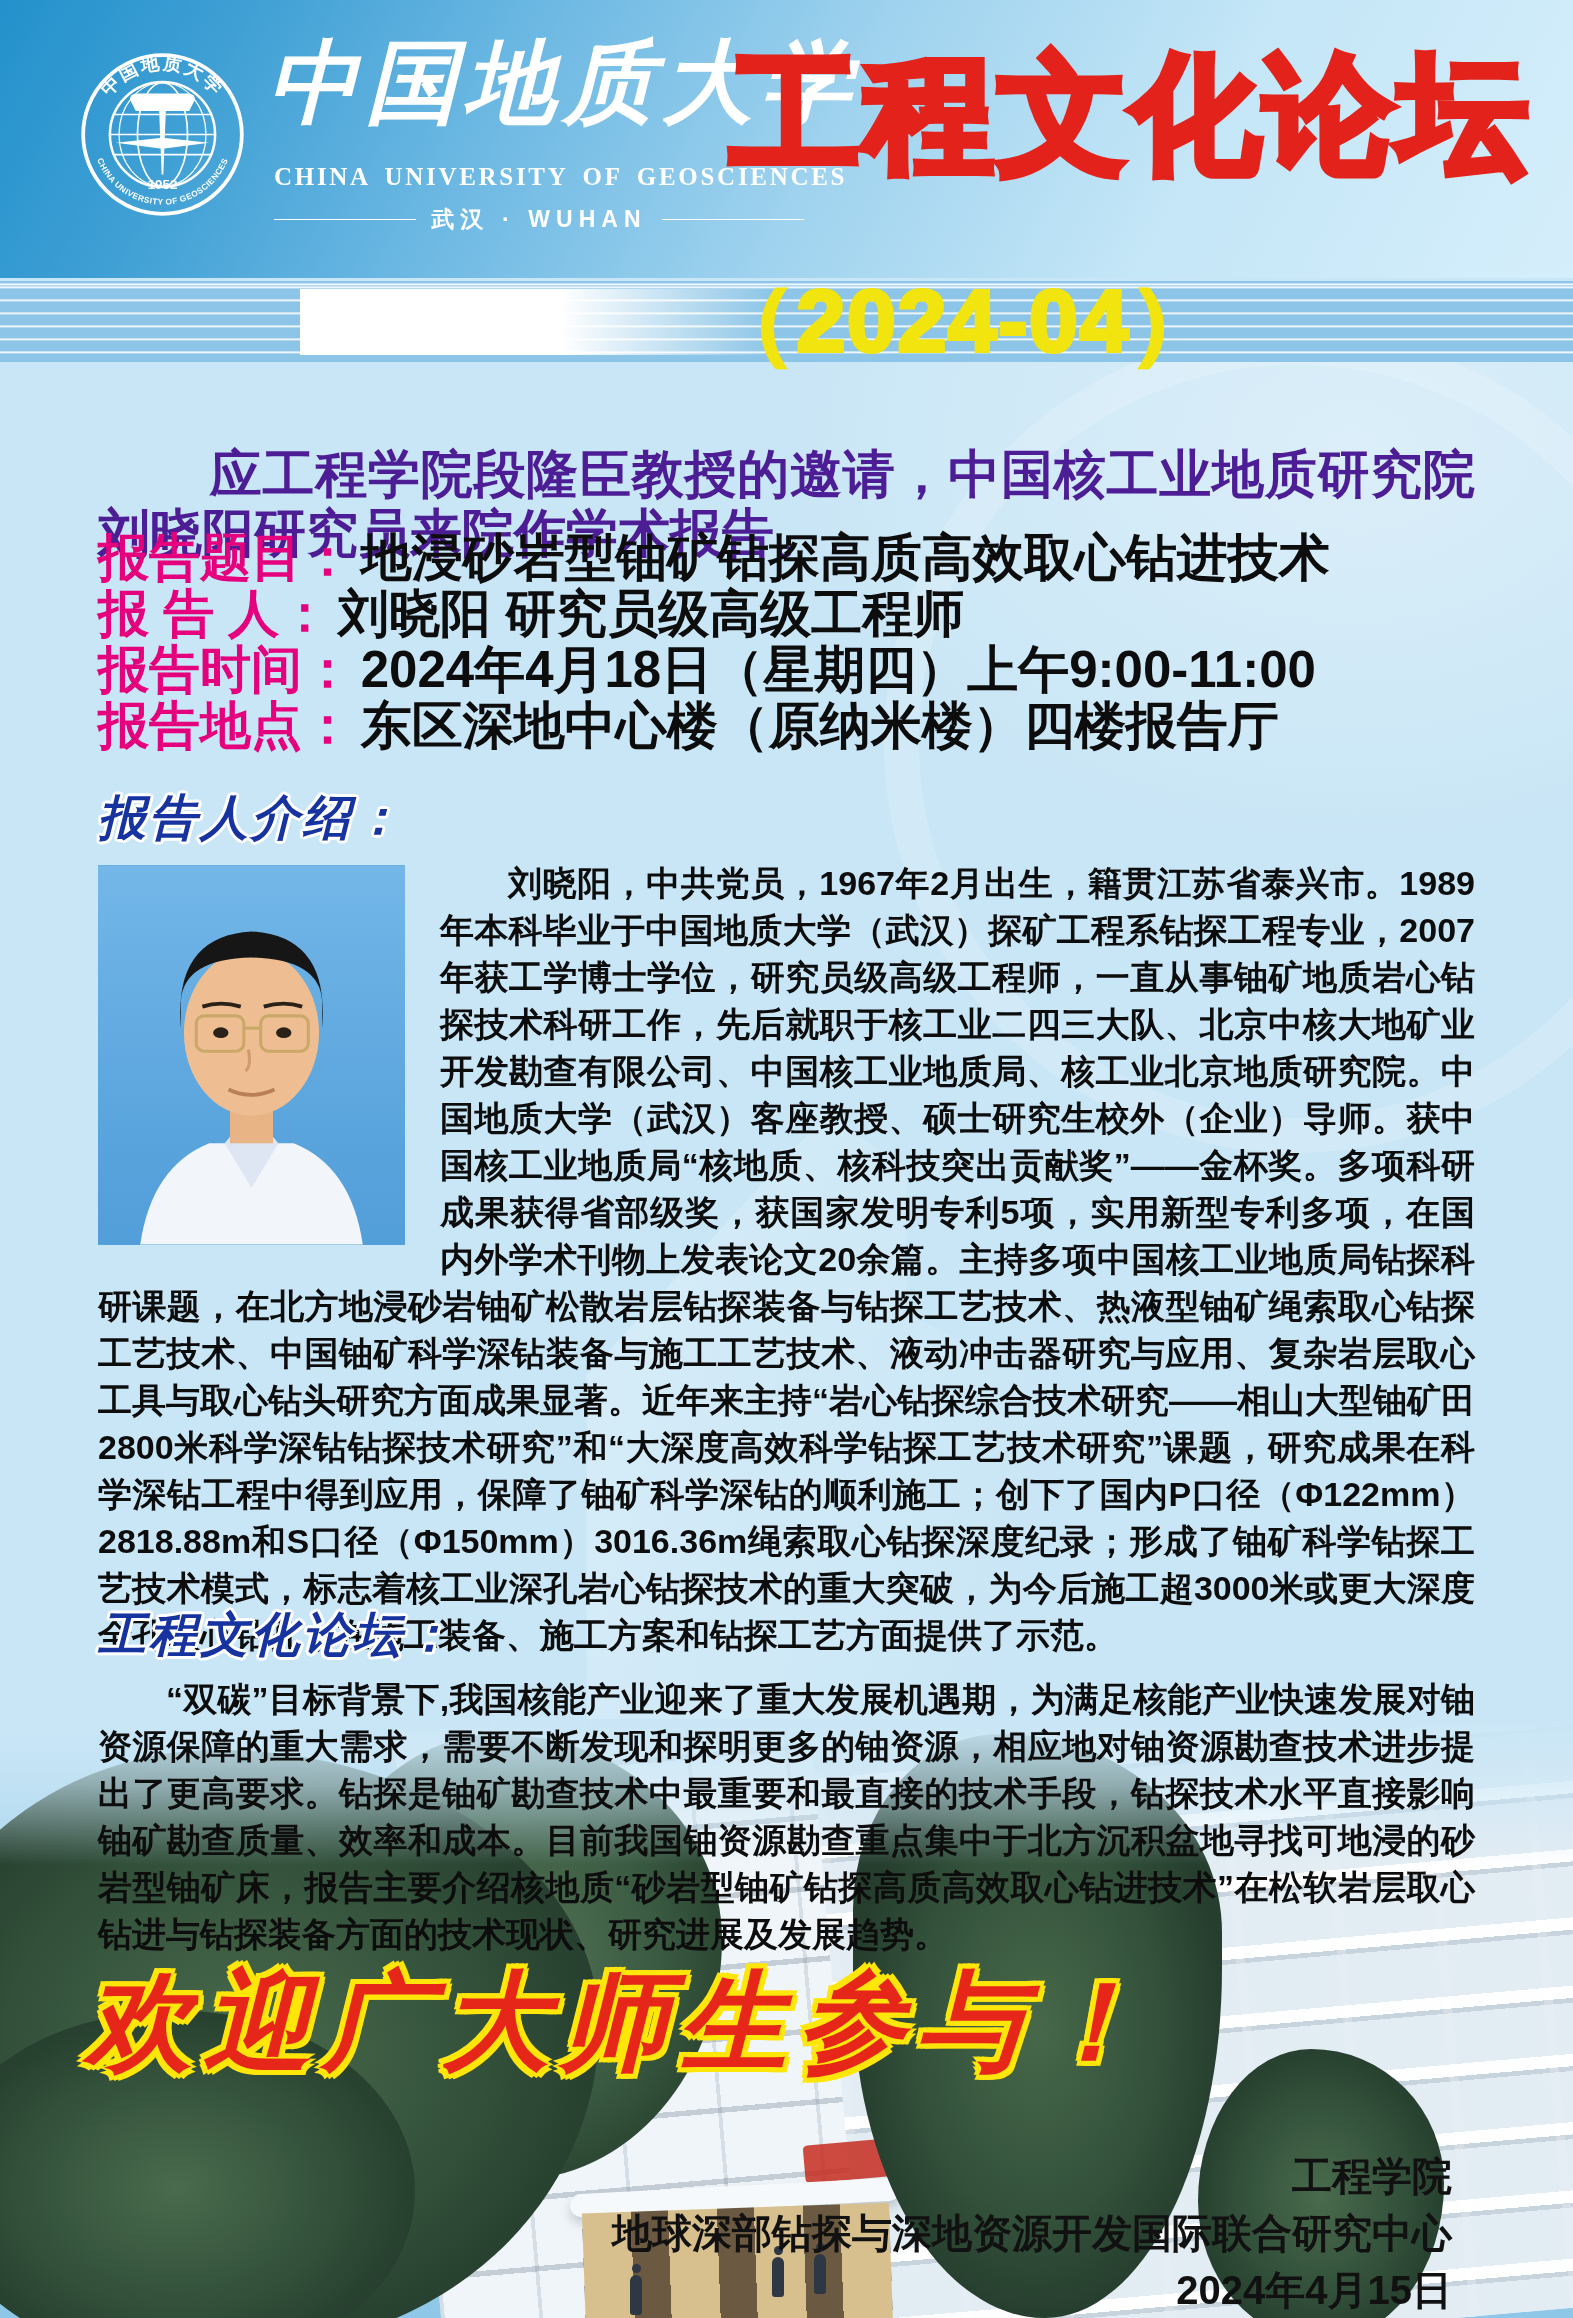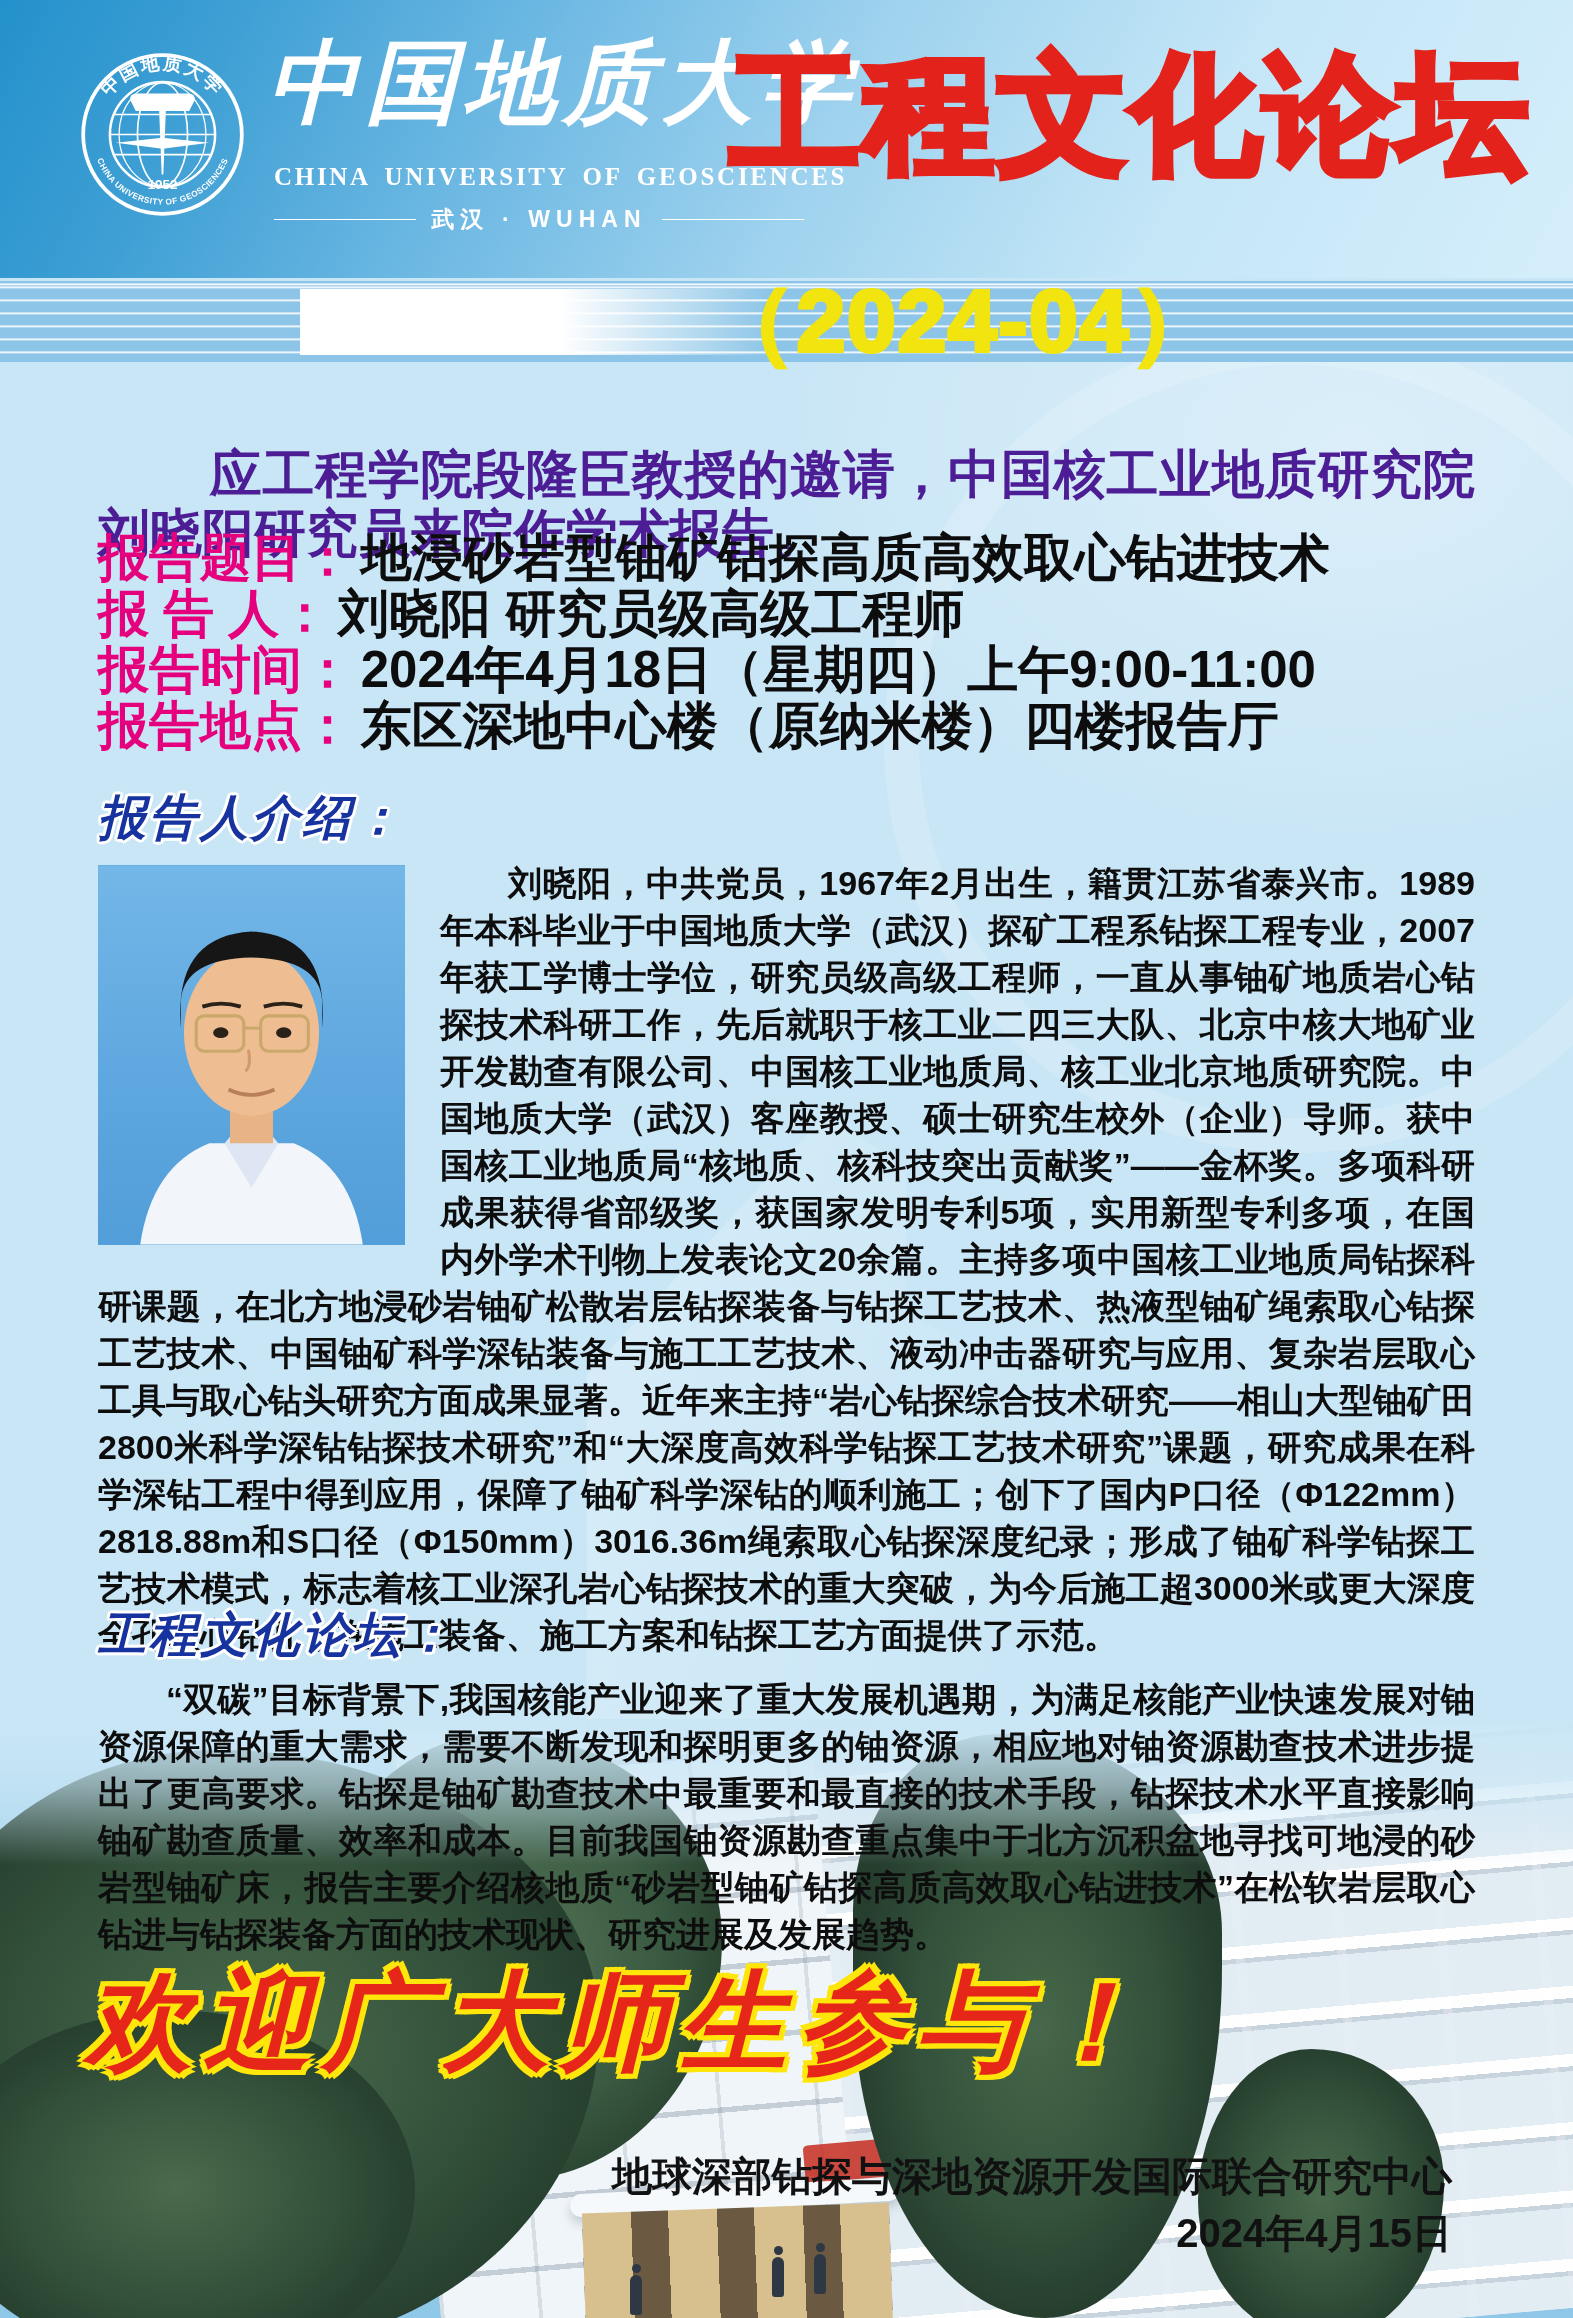--- a/index.html
+++ b/index.html
@@ -220,18 +220,19 @@
   </div>
 
   <div class="content-section layer">
     <span class="script-head">工程文化论坛：</span>
     <p class="content-text">“双碳”目标背景下,我国核能产业迎来了重大发展机遇期，为满足核能产业快速发展对铀资源保障的重大需求，需要不断发现和探明更多的铀资源，相应地对铀资源勘查技术进步提出了更高要求。钻探是铀矿勘查技术中最重要和最直接的技术手段，钻探技术水平直接影响铀矿勘查质量、效率和成本。目前我国铀资源勘查重点集中于北方沉积盆地寻找可地浸的砂岩型铀矿床，报告主要介绍核地质“砂岩型铀矿钻探高质高效取心钻进技术”在松软岩层取心钻进与钻探装备方面的技术现状、研究进展及发展趋势。</p>
   </div>
 
   <div class="welcome layer" style="position:absolute;">欢迎广大师生参与！</div>
 
   <div class="footer layer">
+    <div>工程学院</div>
     <div>地球深部钻探与深地资源开发国际联合研究中心</div>
     <div>2024年4月15日</div>
   </div>
 
 </div>
 
 
 </body></html>

